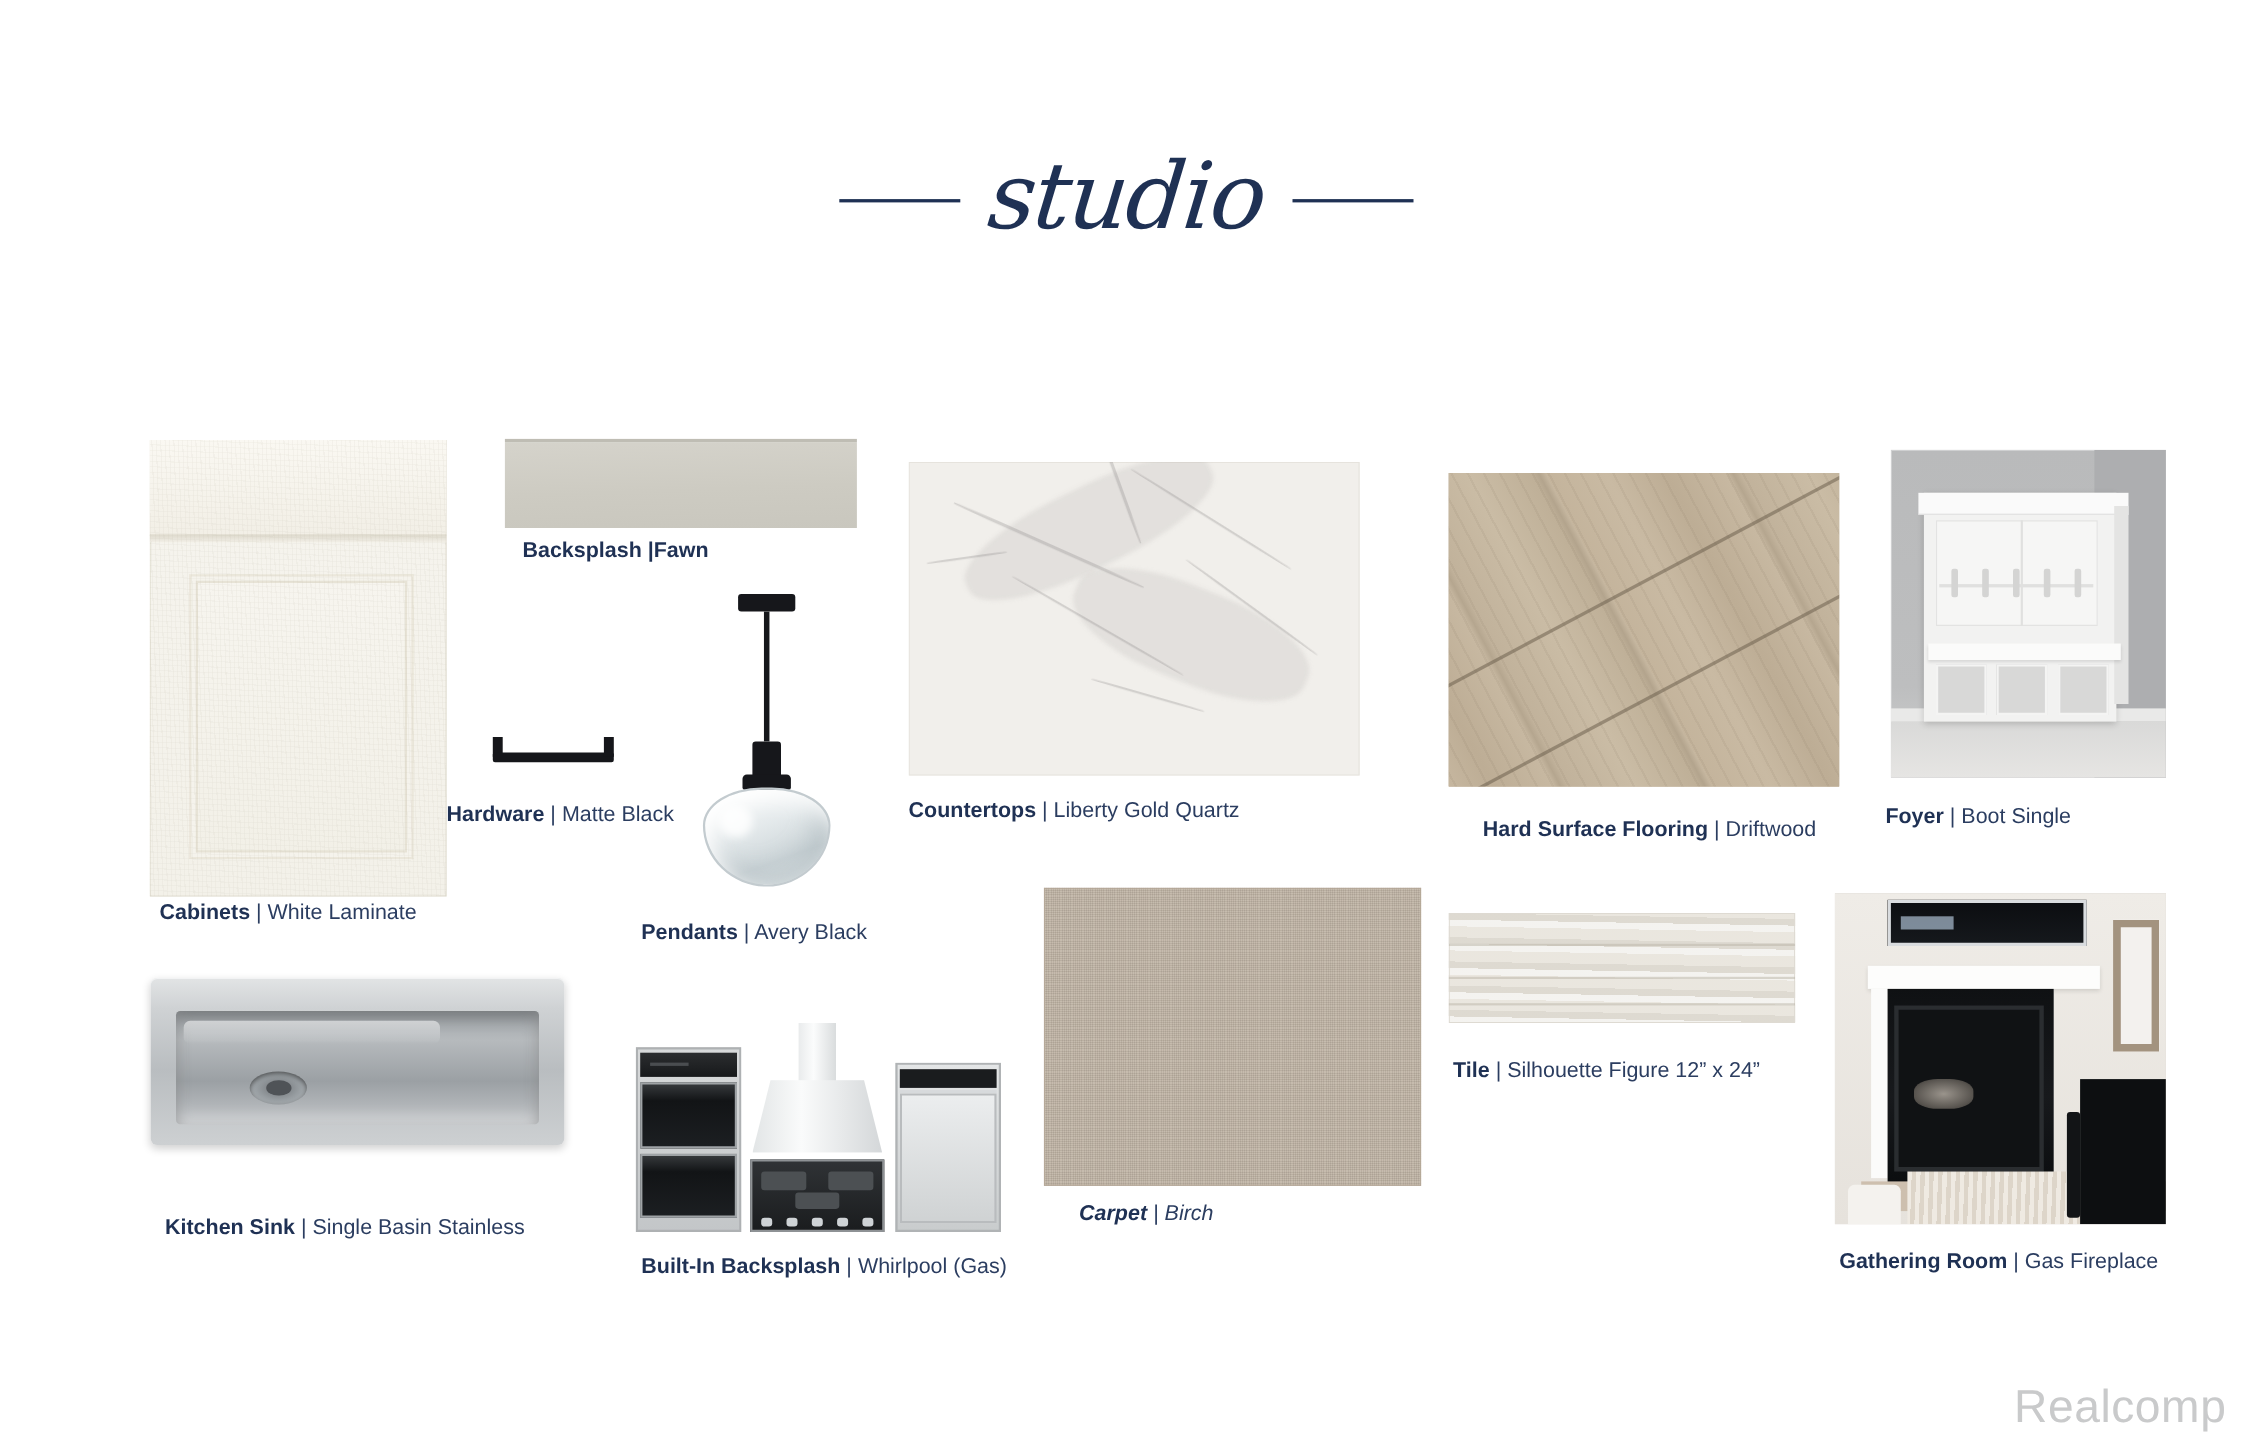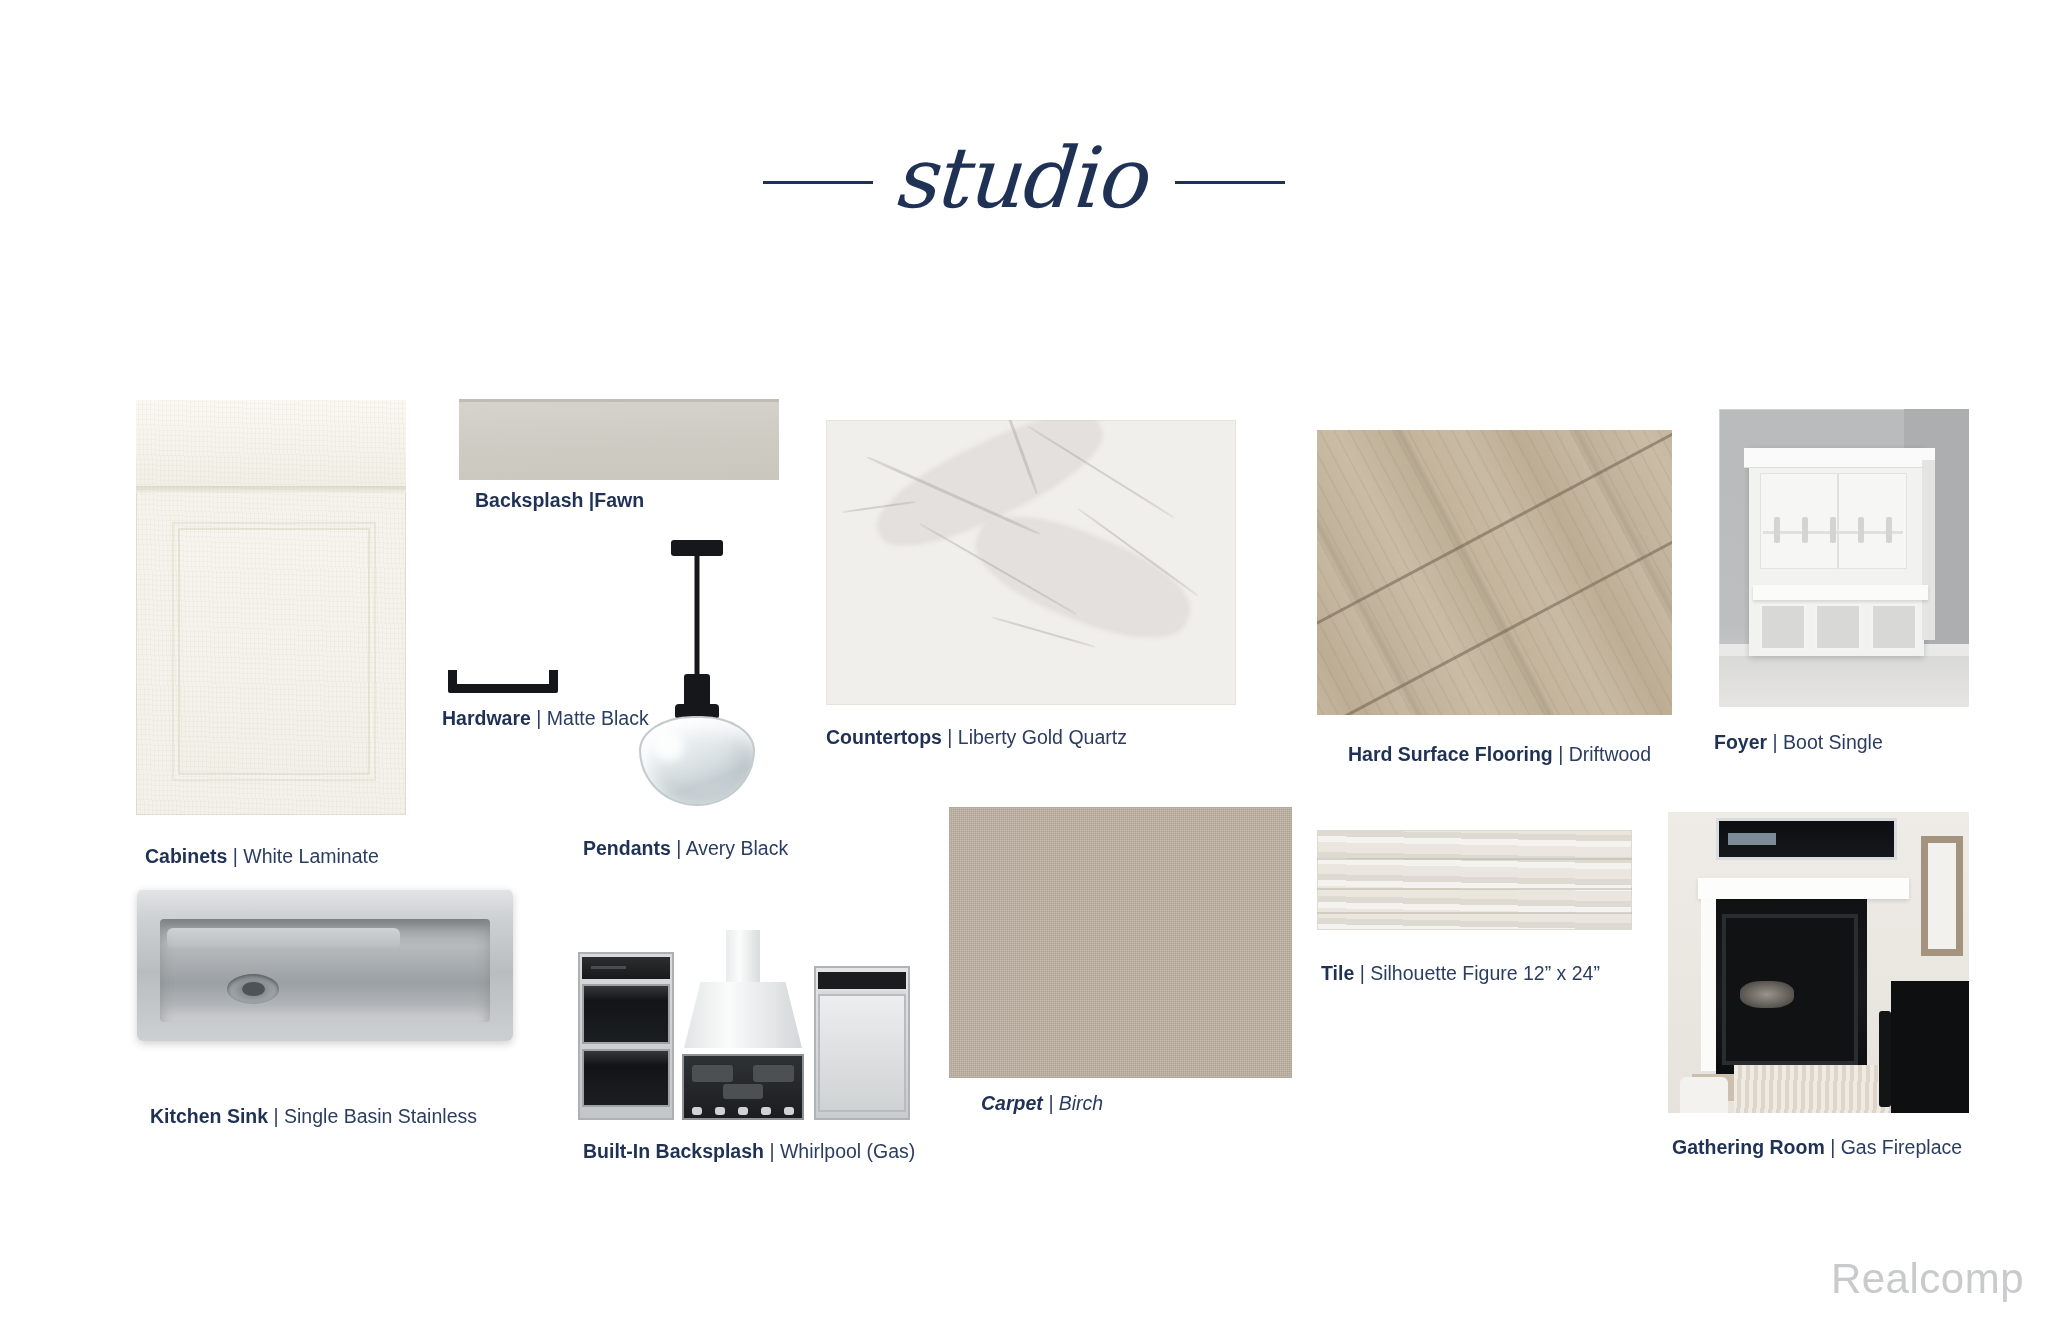--- a/index.html
+++ b/index.html
@@ -245,38 +245,38 @@
       <div class="rule right"></div>
     </div>
   </div>
 
   <div class="tile cab" style="left:136px;top:400px;width:270px;height:415px;">
     <div class="railtop"></div>
     <div class="railshadow"></div>
     <div class="panel"></div>
     <div class="grain"></div>
   </div>
-  <div class="caption" style="left:145px;top:818px;margin-top:27px;">
+  <div class="caption" style="left:145px;top:818px;">
     <b>Cabinets</b>
     <span class="sep">|</span>
     <span class="val">White Laminate</span>
   </div>
 
   <div class="swatch backsplash" style="left:459px;top:399px;width:320px;height:78px;"></div>
   <div class="caption" style="left:475px;top:489px;">
     <b>Backsplash</b>
     <b>|</b><b>Fawn</b>
   </div>
 
   <div class="pull" style="left:448px;top:670px;width:110px;height:28px;">
     <div class="legL"></div>
     <div class="bar"></div>
     <div class="legR"></div>
   </div>
-  <div class="caption" style="left:406px;top:707px;padding-left:36px;">
+  <div class="caption" style="left:406px;top:729px;">
     <b>Hardware</b>
     <span class="sep">|</span>
     <span class="val">Matte Black</span>
   </div>
 
   <div class="pendant" style="left:632px;top:540px;width:130px;height:280px;">
     <div class="canopy"></div>
     <div class="cord"></div>
     <div class="halo"></div>
     <div class="socket"></div>

